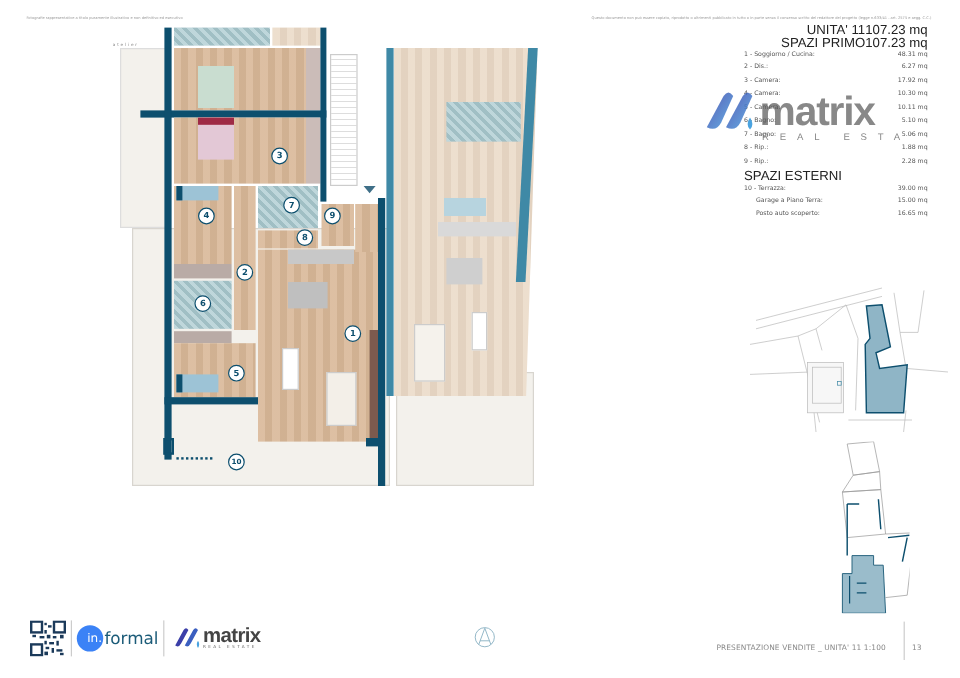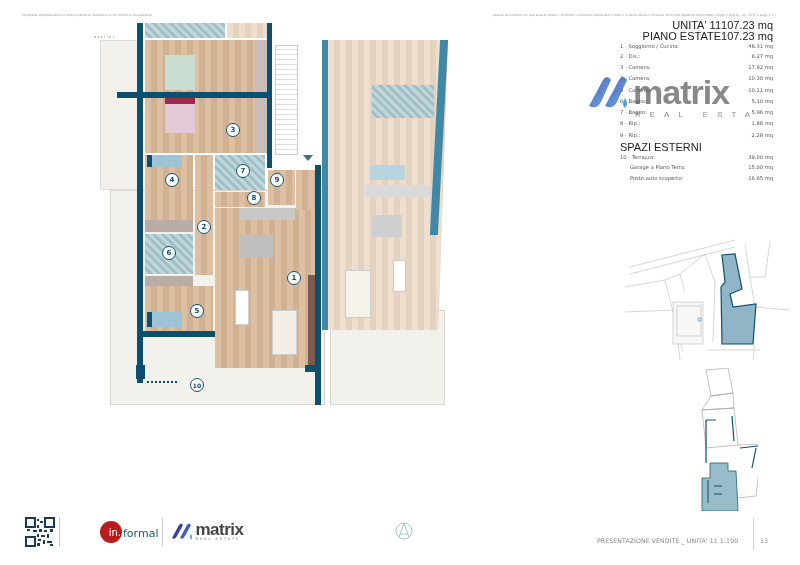--- a/index.html
+++ b/index.html
@@ -34,22 +34,22 @@
 
   
   #site-map { position: absolute; left: 625px; top: 232px; width: 172px; height: 128px; }
   #key-plan { position: absolute; left: 678px; top: 368px; width: 80px; height: 143px; }
 
   
   #footer-logos { position: absolute; left: 25px; top: 512px; height: 40px; display: flex; align-items: center; }
   .qr { width: 30px; height: 30px; background: #fff; position: relative; }
   .logo-sep { width: 1px; height: 30px; background: #ccc; margin: 0 4px; }
   .informal { display: flex; align-items: center; }
-  .informal-circle { width: 22px; height: 22px; border-radius: 50%; background: #b91c1c; color: #fff; font-size: 10px; display: flex; align-items: center; justify-content: flex-end; padding-right: 1px; margin-left: 36px; }
-  .informal-text { font-size: 11px; color: #1b5b78; margin-left: 1px; position: relative; top: 1px; }
+  .informal-circle { width: 22px; height: 22px; border-radius: 50%; background: #3b82f6; color: #fff; font-size: 10px; display: flex; align-items: center; justify-content: flex-end; padding-right: 1px; }
+  .informal-text { font-size: 14px; color: #1b5b78; margin-left: 1px; position: relative; top: 1px; }
   .informal-sub { position: absolute; font-size: 3.5px; color: #888; letter-spacing: 1.5px; left: 94px; top: 35px; }
   .matrix-small { display: flex; align-items: center; margin-left: 4px; }
   .matrix-small .wm { font-family: "Liberation Sans", sans-serif; font-weight: bold; font-size: 17px; color: #444; letter-spacing: -0.5px; line-height: 14px; }
   .matrix-small .sub { font-size: 3.5px; color: #666; letter-spacing: 2px; }
 
   #compass { position: absolute; left: 395px; top: 522px; width: 18px; height: 18px; }
   #footer-caption { position: absolute; left: 597px; top: 537px; font-size: 6.2px; color: #888; letter-spacing: 0.1px; }
   #footer-divider { position: absolute; left: 753px; top: 518px; width: 1px; height: 32px; background: #ccc; }
   #page-number { position: absolute; left: 760px; top: 537px; font-size: 6.2px; color: #888; }
 </style>
@@ -135,21 +135,21 @@
   <div class="furn" style="left:245px;top:250px;width:26px;height:48px;background:#f5f2ec;border:1px solid #ccc;"></div>
   <div class="furn" style="left:293px;top:240px;width:13px;height:32px;background:#fff;border:1px solid #ccc;"></div>
 </div>
 
 <div id="panel">
   <div class="unit-head">
     <span>UNITA' 11</span>
     <span>107.23 mq</span>
   </div>
   <div class="unit-head">
-    <span>PIANO ESTATE</span>
+    <span>SPAZI PRIMO</span>
     <span>107.23 mq</span>
   </div>
   <div class="area-row" style="height:8px;">
       <span>1 - Soggiorno / Cucina:</span>
       <span>48.31 mq</span>
     </div>
   <div class="area-row">
       <span>2 - Dis.:</span>
       <span>6.27 mq</span>
     </div>

